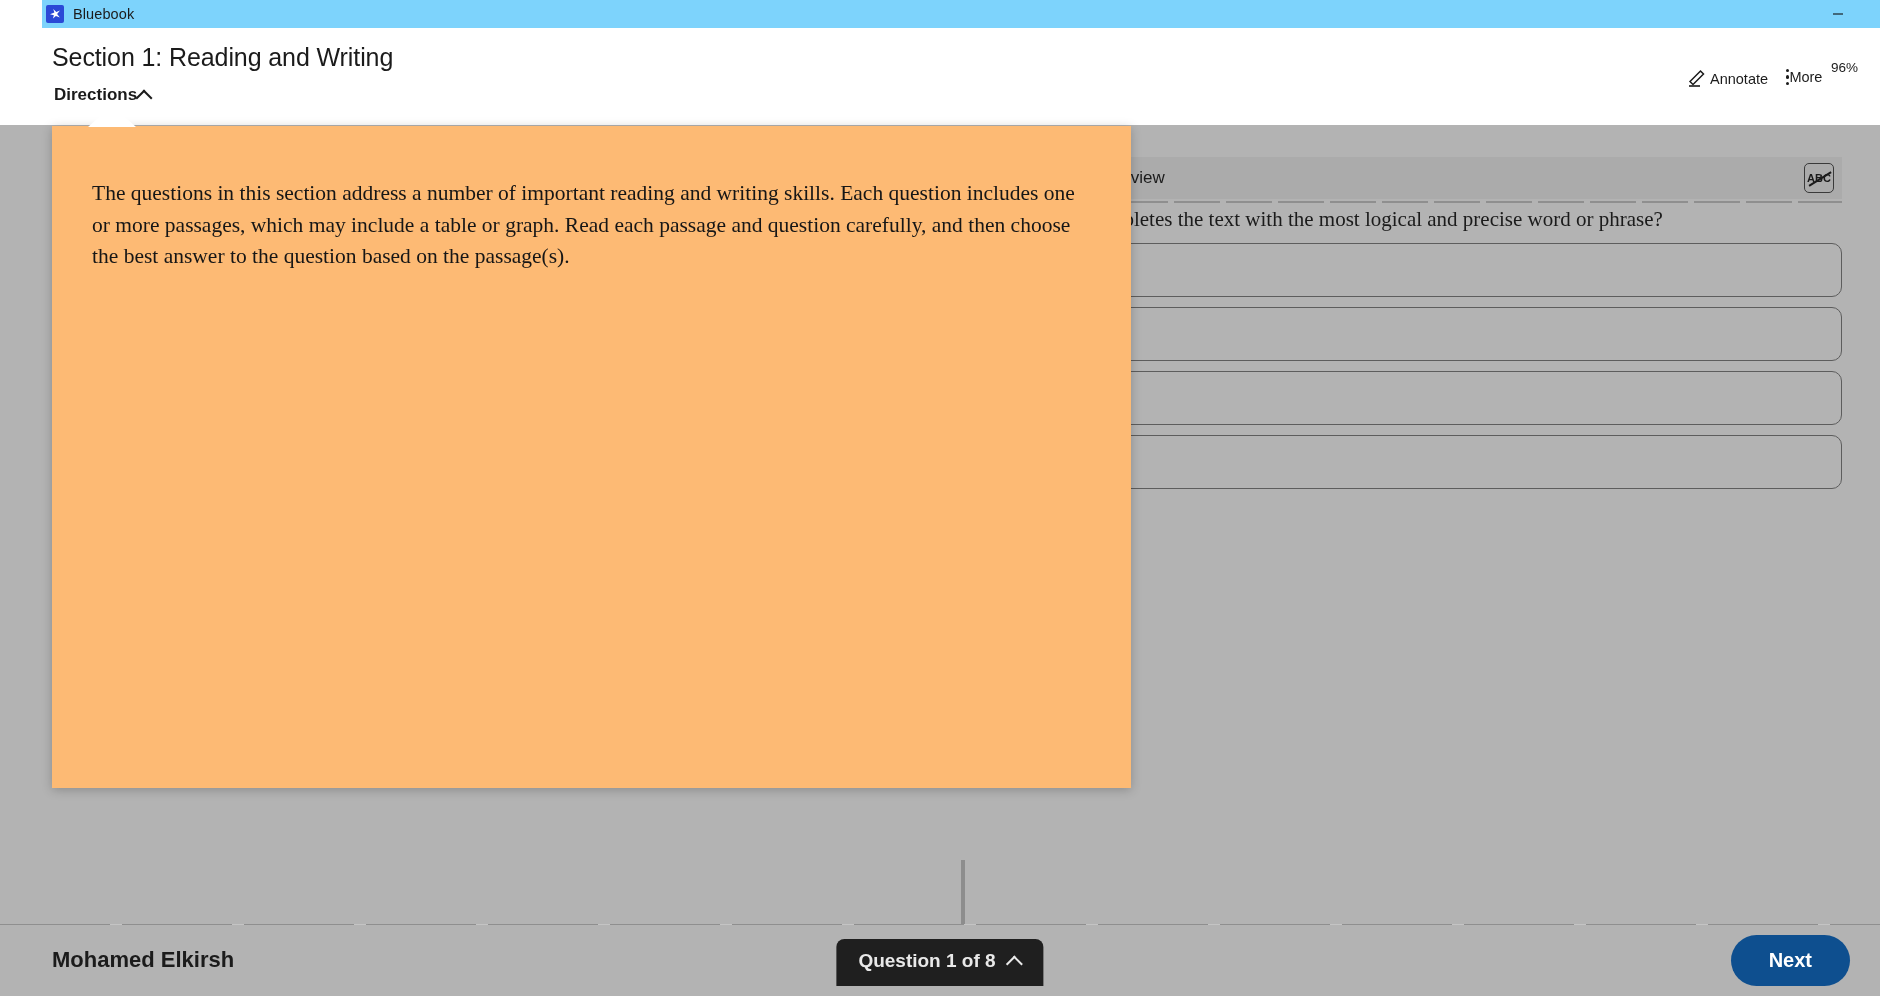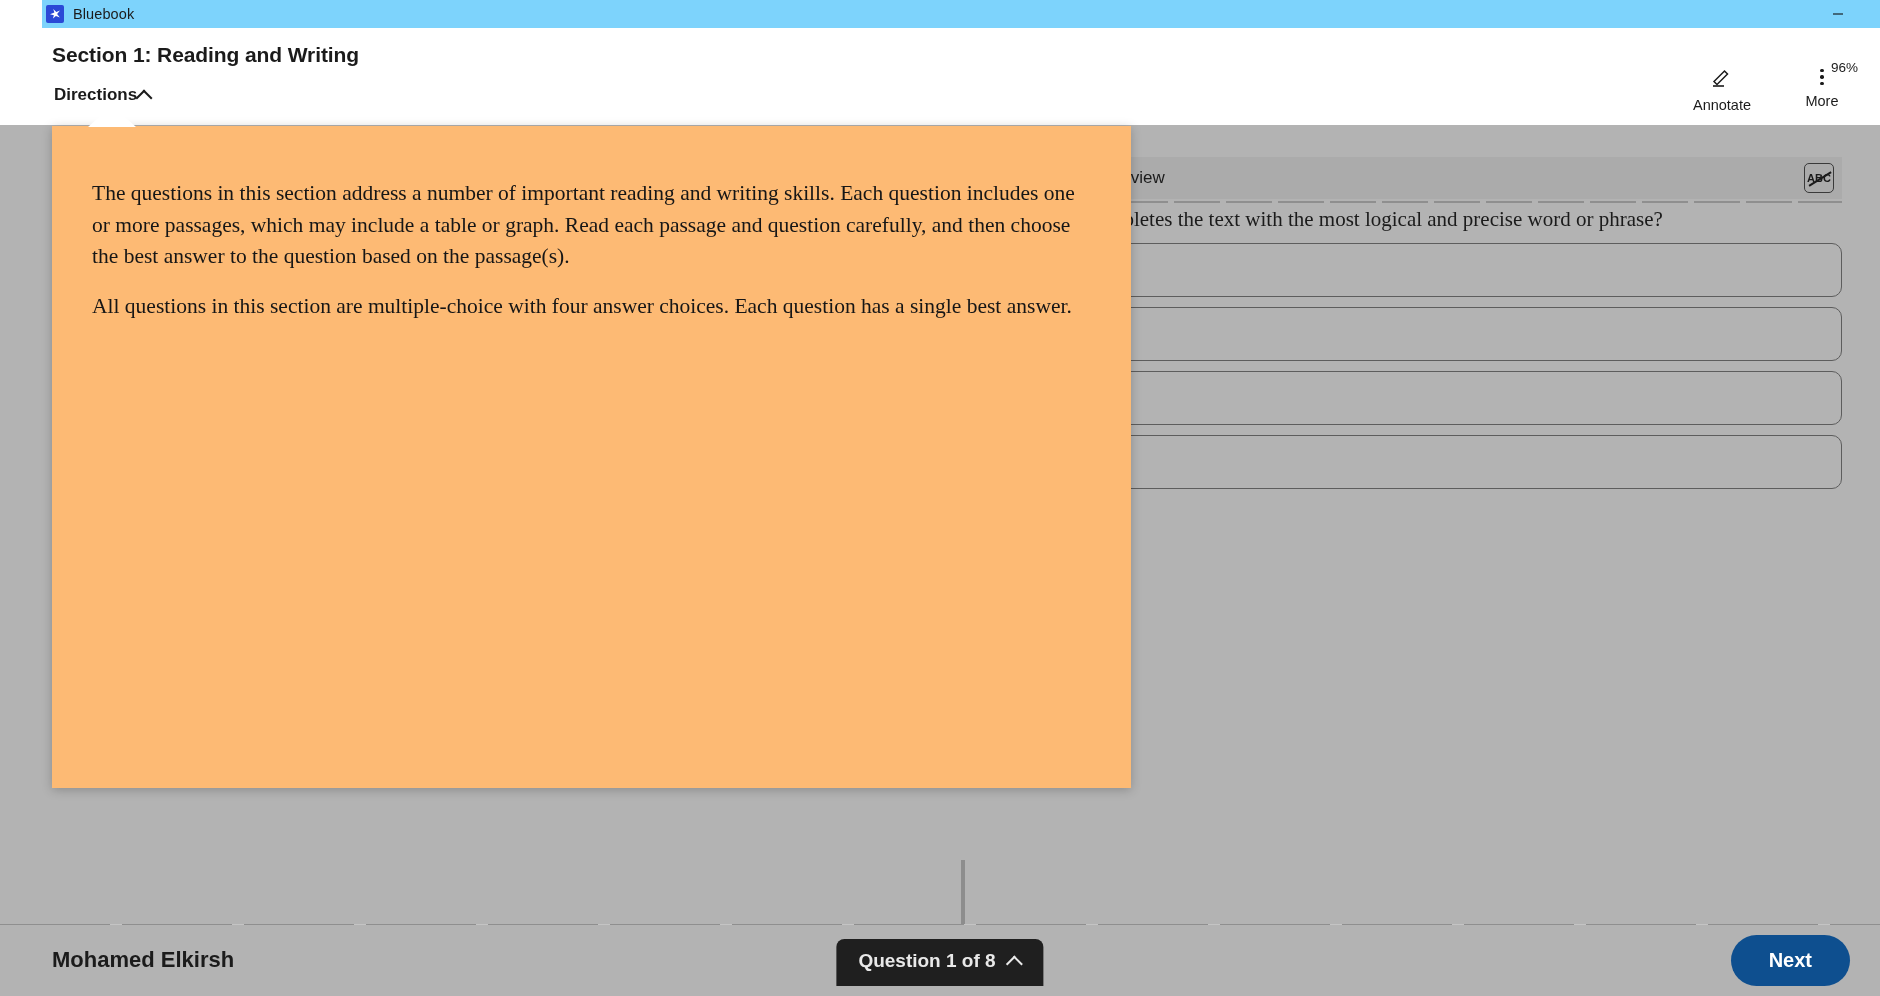--- a/index.html
+++ b/index.html
@@ -64,22 +64,22 @@
   .test-header {
     position: absolute;
     top: 28px; left: 0;
     width: 1880px;
     height: 97px;
     background: #ffffff;
   }
   .section-title {
     position: absolute;
     left: 52px; top: 15px;
-    font-size: 21px;
-    font-weight: 700;
+    font-size: 25px;
+    font-weight: 400;
     color: #1b1b1b;
     letter-spacing: -0.1px;
   }
   .directions-btn {
     position: absolute;
     left: 52px; top: 55px;
     display: flex;
     align-items: center;
     font-size: 17px;
     font-weight: 700;
@@ -142,23 +142,21 @@
   }
   .zoom-pct {
     position: absolute;
     right: 22px; top: 32px;
     font-size: 13.5px;
     color: #1b1b1b;
   }
   .tool {
     width: 72px;
     display: flex;
-    flex-direction: column;
-    align-items: center;
-    gap: 5px;
+    align-items: center;
     cursor: pointer;
     margin-top: 20px;
   }
   .tool-label {
     font-size: 14.5px;
     color: #1b1b1b;
   }
   .dots { display: flex; flex-direction: column; gap: 3px; height: 22px; justify-content: center; }
   .dots i { width: 3.4px; height: 3.4px; border-radius: 50%; background: #1b1b1b; display: block; }
 
@@ -484,21 +482,20 @@
       </div>
     </div>
 
     <div class="footer-dash"></div>
   </div>
 
   <div class="modal-pointer"></div>
   <div class="modal">
     <div class="modal-body">
       <p>The questions in this section address a number of important reading and writing skills. Each question includes one or more passages, which may include a table or graph. Read each passage and question carefully, and then choose the best answer to the question based on the passage(s).</p>
-      <p>All questions in this section are multiple-choice with four answer choices. Each question has a single best answer.</p>
     </div>
   </div>
 
   <div class="footer">
     <div class="username">Mohamed Elkirsh</div>
     <button class="qnav">
       <span>Question 1 of 8</span>
       <span class="chev-light"></span>
     </button>
     <button class="next-btn">Next</button>

